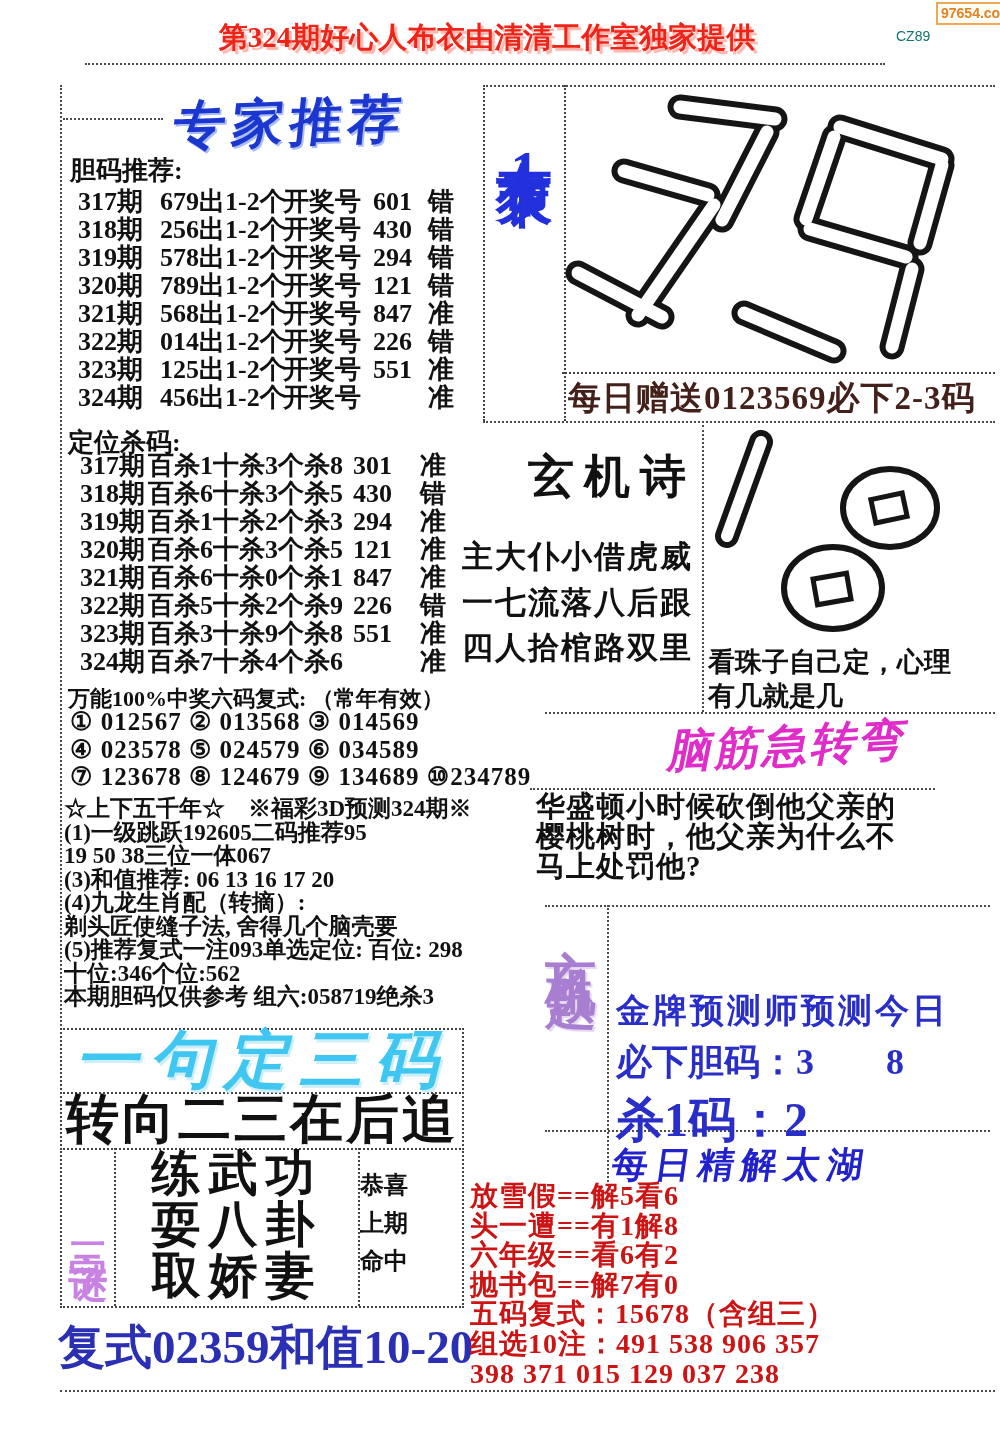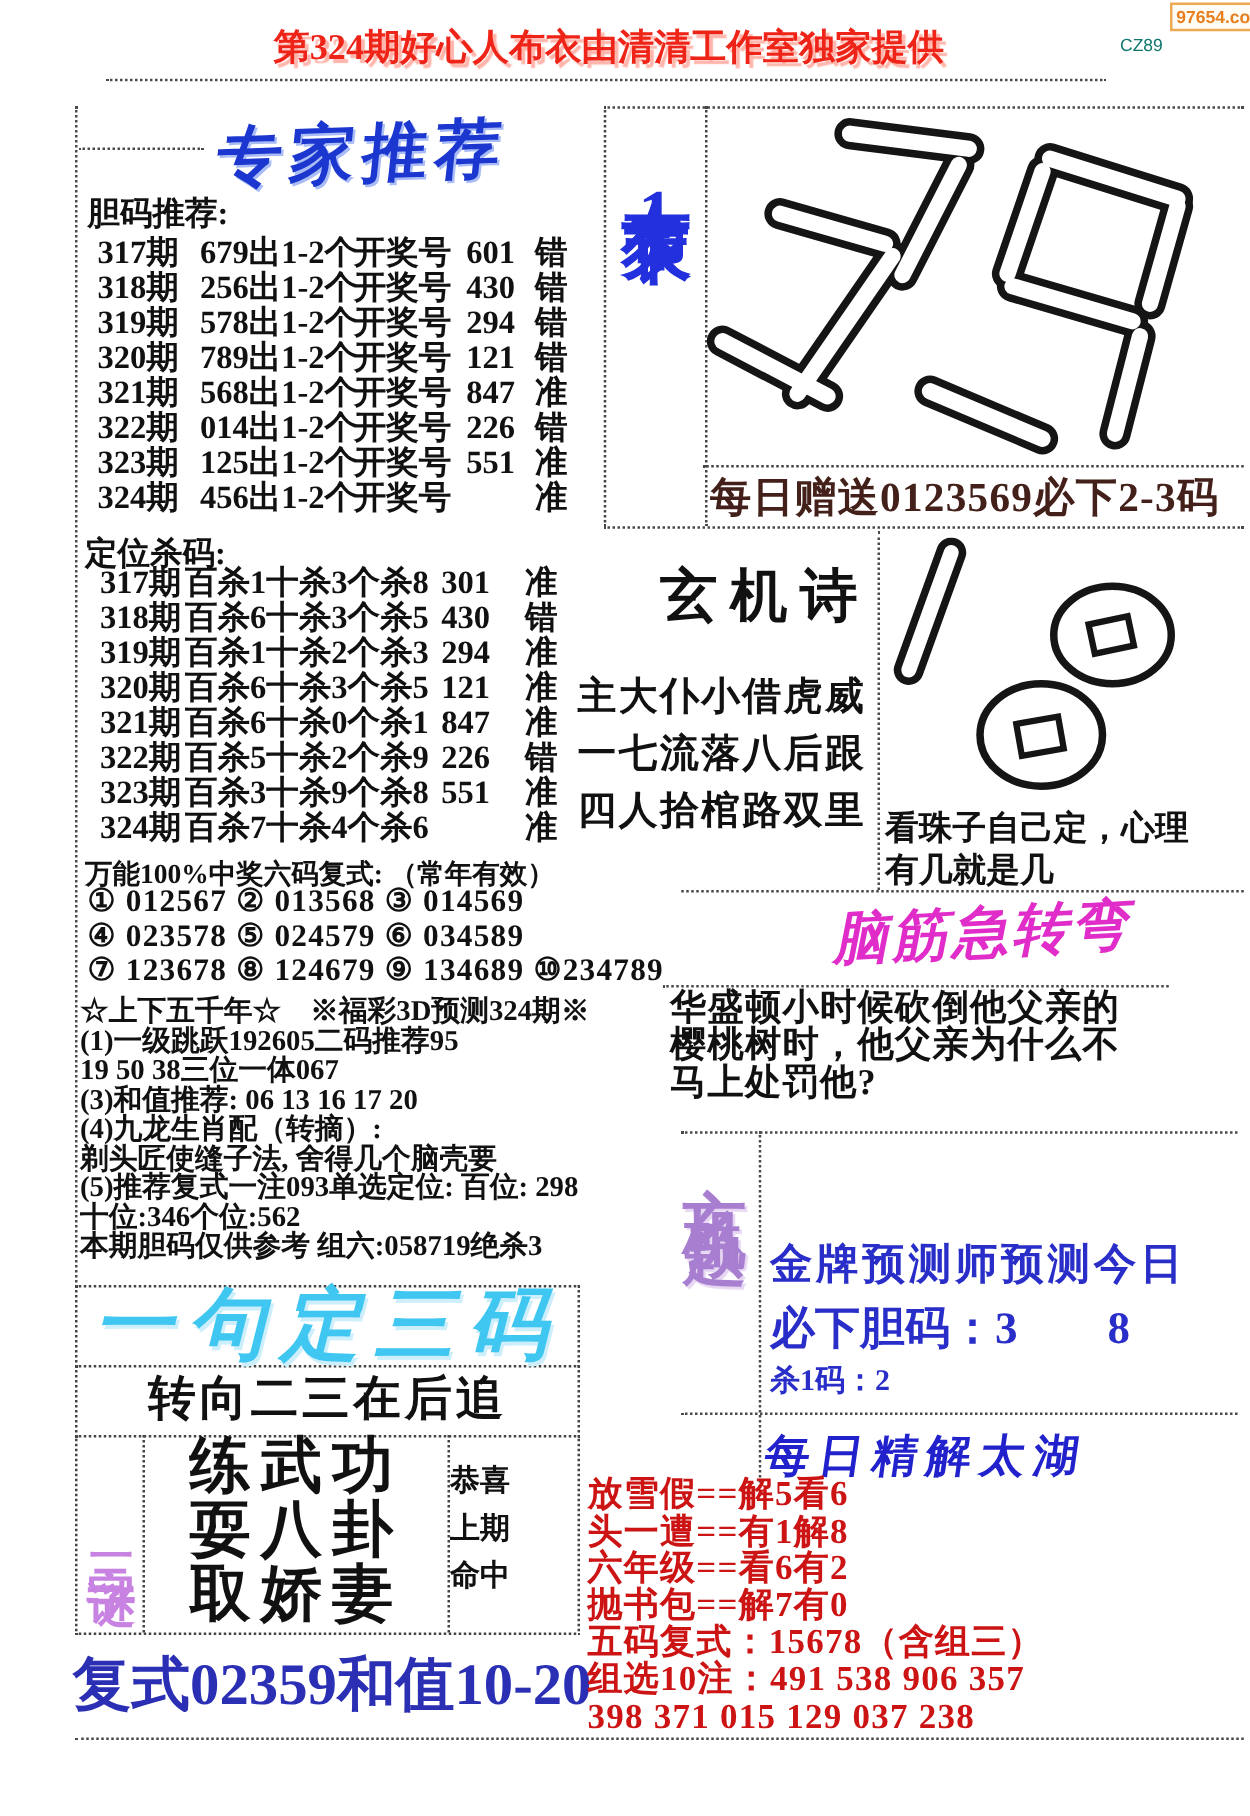--- a/index.html
+++ b/index.html
@@ -36,21 +36,21 @@
   .wanneng-label{left:68px;top:684px;font-size:22px;font-weight:700;}
   .wanneng-rows{left:70px;top:708px;font-size:25px;font-weight:700;line-height:27.5px;letter-spacing:1px;}
   .wuqi-rows{left:64px;top:797px;font-size:23px;font-weight:700;line-height:23.5px;}
   .wuqi-rows div{white-space:nowrap;}
 
   
   .box-yiju{left:60px;top:1028px;width:400px;height:62px;border:2px dotted #444;}
   .yiju-txt{width:100%;text-align:center;font-size:63px;font-weight:900;font-style:italic;
         color:#3fc7f1;letter-spacing:12px;line-height:60px;text-shadow:2px 3px 0 #cdeefb;}
   .box-zhuan{left:60px;top:1092px;width:400px;height:56px;border:2px dotted #444;border-top:none;}
-  .zhuan-txt{width:100%;text-align:center;font-size:38px;font-weight:900;letter-spacing:3px;line-height:54px;}
+  .zhuan-txt{width:100%;text-align:center;font-size:53px;font-weight:900;letter-spacing:3px;line-height:54px;}
   .box-mi{left:60px;top:1148px;width:400px;height:158px;border:2px dotted #444;border-top:none;display:flex;}
   .mi-left{width:52px;border-right:2px dotted #444;display:flex;align-items:center;justify-content:center;}
   .mi-vert{writing-mode:vertical-rl;text-orientation:upright;font-size:39px;font-weight:700;
         color:#c883e2;letter-spacing:10px;}
   .mi-mid{width:242px;border-right:2px dotted #444;text-align:center;}
   .mi-mid div{font-size:49px;font-weight:900;line-height:51px;letter-spacing:8px;}
   .mi-right{flex:1;text-align:left;padding-top:18px;}
   .mi-right div{font-size:24px;font-weight:700;line-height:38px;}
   .fushi{left:58px;top:1316px;width:408px;text-align:center;font-size:47px;font-weight:700;
         color:#2a2fb4;letter-spacing:0px;}
@@ -73,21 +73,21 @@
         font-style:italic;color:#e02cc8;letter-spacing:3px;transform:rotate(-3deg);}
   .nj-q{left:536px;top:791px;font-size:29px;font-weight:700;line-height:30px;letter-spacing:1px;}
 
   
   .xjt-vert{left:534px;top:908px;width:72px;height:220px;display:flex;justify-content:center;}
   .xjt-txt{writing-mode:vertical-rl;text-orientation:upright;font-size:51px;font-weight:700;
         color:#a87fd0;letter-spacing:16px;text-shadow:2px 2px 1px #e6d6f2;}
   .xjt-q{left:612px;top:911px;font-size:25px;font-weight:700;line-height:25.5px;}
   .gold{left:616px;top:988px;font-size:34px;color:#2a2ec8;font-weight:700;letter-spacing:3px;}
   .bixia{left:616px;top:1038px;font-size:36px;color:#2a2ec8;font-weight:700;}
-  .sha1{left:616px;top:1088px;font-size:24px;color:#2a2ec8;font-weight:700;}
+  .sha1{left:616px;top:1088px;font-size:48px;color:#2a2ec8;font-weight:700;}
 
   
   .taihu-title{left:612px;top:1141px;font-size:36px;color:#2222cc;font-weight:700;
         letter-spacing:7px;transform:skewX(-8deg);}
   .red-lines{left:470px;top:1181px;font-size:28px;font-weight:700;color:#cc1414;
         line-height:29.6px;letter-spacing:1px;}
   .red-lines div{white-space:nowrap;}
 </style>
 </head>
 <body>

